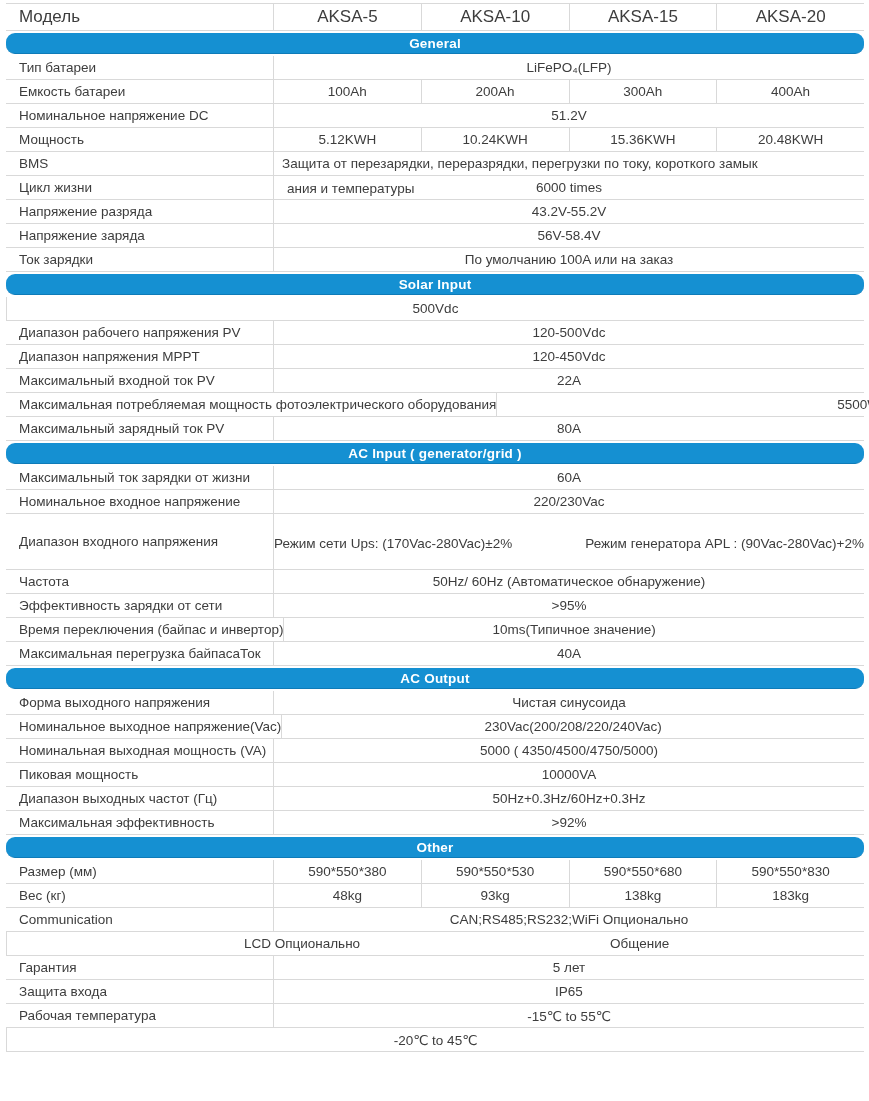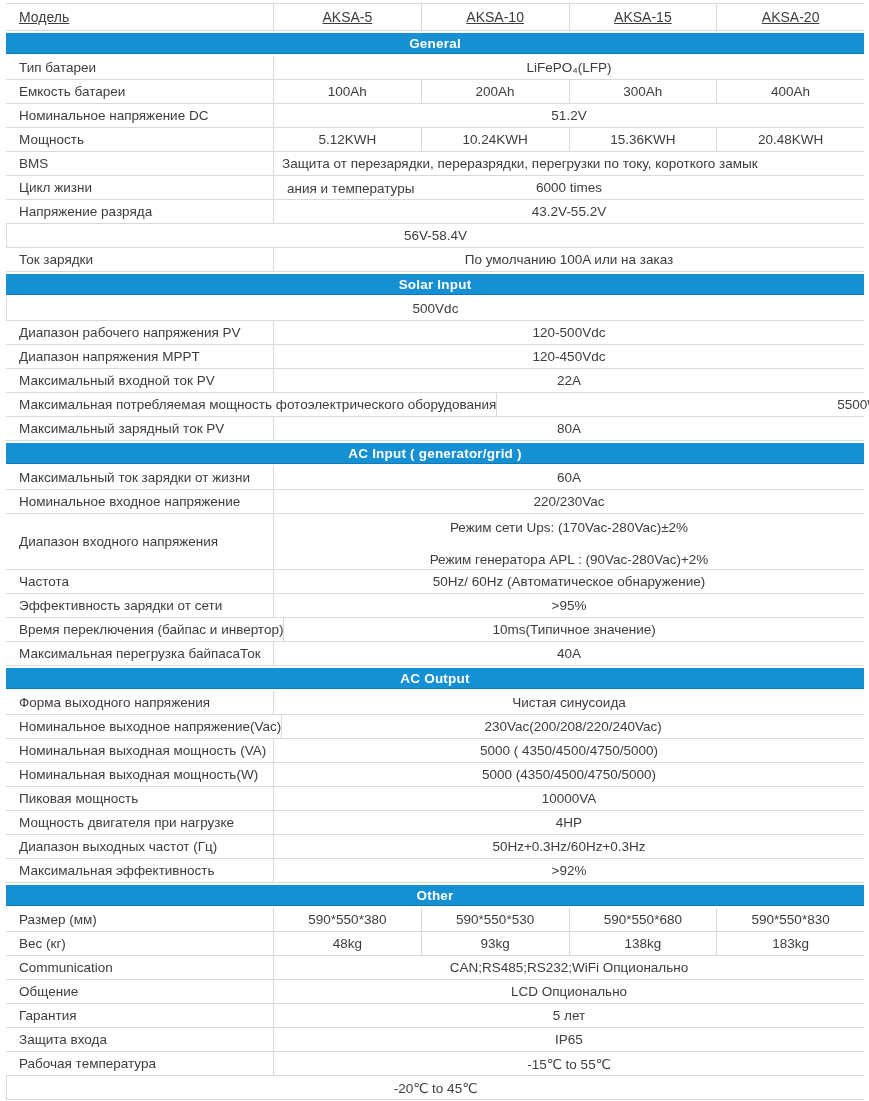--- a/index.html
+++ b/index.html
@@ -1,37 +1,37 @@
 <!DOCTYPE html>
 <html style="--band-bg: #1590d2; --band-text: #ffffff; --border: #d9d9d9; --text: #3d3d3d;"><head>
 <meta charset="utf-8">
 <style>
   html,body{margin:0;padding:0;background:#ffffff;}
   .page{width:869px;height:1101px;overflow:hidden;box-sizing:border-box;padding:3px 5px 0 6px;
         font-family:"Liberation Sans","DejaVu Sans",sans-serif;color:var(--text,#3d3d3d);}
   .spec-table{border-top:1px solid var(--border,#d9d9d9);}
   .row{display:flex;align-items:stretch;height:23px;border-bottom:1px solid var(--border,#d9d9d9);
        font-size:13.5px;}
-  .row.header-row{height:26px;font-size:14px;text-decoration:underline;}
+  .row.header-row{height:26px;font-size:17px;}
   .row.tall{height:55px;}
   .cell{box-sizing:border-box;}
   .cell.label{flex:0 0 267px;display:flex;align-items:center;padding-left:13px;
               white-space:nowrap;overflow:visible;position:relative;z-index:2;}
   .cell.value{flex:1 1 auto;border-left:1px solid var(--border,#d9d9d9);display:flex;
               align-items:center;justify-content:center;min-width:0;}
   .cell.col{flex:1 1 0;border-left:1px solid var(--border,#d9d9d9);display:flex;
             align-items:center;justify-content:center;min-width:0;}
   .cell.value.left{justify-content:flex-start;padding-left:8px;white-space:nowrap;overflow:visible;}
   .cell.value.offset{justify-content:flex-start;padding-left:340px;white-space:nowrap;}
-  .cell.value.dual{flex-direction:column;justify-content:space-between;align-items:center;
+  .cell.value.dual{flex-direction:row;justify-content:space-between;align-items:center;
                    padding:6px 0 2px 0;}
   .cell.value.overflow-host{position:relative;}
   .overflow-text{position:absolute;left:13px;top:50%;transform:translateY(-50%);white-space:nowrap;}
   .band{height:20px;margin:2px 0;background:var(--band-bg,#1590d2);
-        border-bottom:1px solid #0e7bb8;display:flex;align-items:center;justify-content:center;}
+        border-bottom:1px solid #0e7bb8;display:flex;align-items:center;justify-content:center;border-radius:9px;}
   .band-text{color:var(--band-text,#ffffff);font-weight:700;font-size:13.5px;letter-spacing:0.2px;}
 </style>
 </head>
 <body>
 
 <div class="page">
   <div class="spec-table">
     <div class="row header-row">
       <div class="cell label">Модель</div>
       <div class="cell col">AKSA-5</div>
@@ -74,20 +74,21 @@
           <div class="cell value overflow-host">
             <span class="overflow-text">ания и температуры</span>
             <span class="center-text">6000 times</span>
           </div>
         </div>
         <div class="row">
           <div class="cell label">Напряжение разряда</div>
           <div class="cell value span">43.2V-55.2V</div>
         </div>
         <div class="row">
+          <div class="cell label">Напряжение заряда</div>
           <div class="cell value span">56V-58.4V</div>
         </div>
         <div class="row">
           <div class="cell label">Ток зарядки</div>
           <div class="cell value span">По умолчанию 100A или на заказ</div>
         </div>
         <div class="band">
           <span class="band-text">Solar Input</span>
         </div>
         <div class="row">
@@ -156,30 +157,22 @@
         </div>
         <div class="row">
           <div class="cell label">Номинальное выходное напряжение(Vac)</div>
           <div class="cell value span">230Vac(200/208/220/240Vac)</div>
         </div>
         <div class="row">
           <div class="cell label">Номинальная выходная мощность (VA)</div>
           <div class="cell value span">5000 ( 4350/4500/4750/5000)</div>
         </div>
         <div class="row">
-          <div class="cell label">Номинальная выходная мощность(W)</div>
-          <div class="cell value span">5000 (4350/4500/4750/5000)</div>
-        </div>
-        <div class="row">
           <div class="cell label">Пиковая мощность</div>
           <div class="cell value span">10000VA</div>
-        </div>
-        <div class="row">
-          <div class="cell label">Мощность двигателя при нагрузке</div>
-          <div class="cell value span">4HP</div>
         </div>
         <div class="row">
           <div class="cell label">Диапазон выходных частот (Гц)</div>
           <div class="cell value span">50Hz+0.3Hz/60Hz+0.3Hz</div>
         </div>
         <div class="row">
           <div class="cell label">Максимальная эффективность</div>
           <div class="cell value span">&gt;92%</div>
         </div>
         <div class="band">
@@ -197,22 +190,22 @@
           <div class="cell col">48kg</div>
           <div class="cell col">93kg</div>
           <div class="cell col">138kg</div>
           <div class="cell col">183kg</div>
         </div>
         <div class="row">
           <div class="cell label">Communication</div>
           <div class="cell value span">CAN;RS485;RS232;WiFi Опционально</div>
         </div>
         <div class="row">
+          <div class="cell value span">LCD Опционально</div>
           <div class="cell label">Общение</div>
-          <div class="cell value span">LCD Опционально</div>
         </div>
         <div class="row">
           <div class="cell label">Гарантия</div>
           <div class="cell value span">5 лет</div>
         </div>
         <div class="row">
           <div class="cell label">Защита входа</div>
           <div class="cell value span">IP65</div>
         </div>
         <div class="row">

